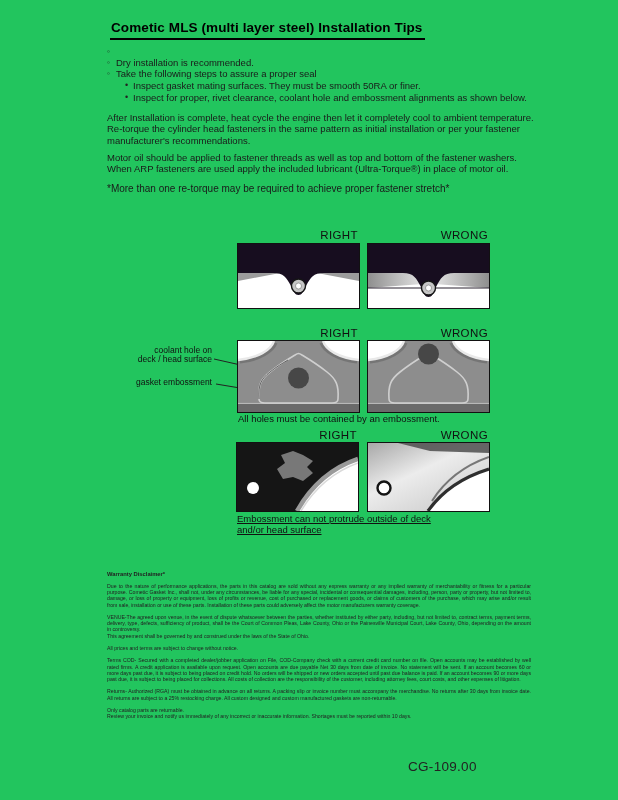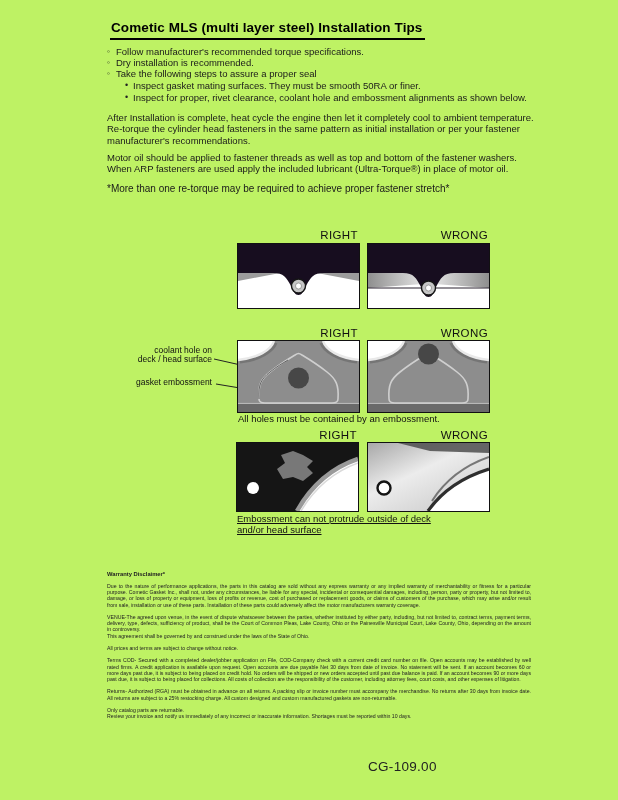--- a/index.html
+++ b/index.html
@@ -1,17 +1,17 @@
 <!DOCTYPE html>
 <html><head>
 <meta charset="utf-8">
 <style>
   html,body { margin:0; padding:0; background:#ffffff; }
   .page {
-    position:relative; width:618px; height:800px; background:#bef264;
+    position:relative; width:618px; height:800px; background:#22c55e;
     font-family:"Liberation Sans", sans-serif; color:#1a1a1a; overflow:hidden;
   }
   .content { position:absolute; left:107px; top:18px; width:428px; }
   .doc-title {
     display:inline-block; font-size:13.5px; font-weight:bold; color:#000;
     border-bottom:2px solid #000; padding:0 3px 2px 1px; margin-left:3px;
     letter-spacing:0.1px; line-height:16px;
   }
   .bullets { margin-top:6px; font-size:9.5px; line-height:11px; }
   .bullet-row { display:flex; }
@@ -26,34 +26,33 @@
   .panel-label { position:absolute; width:121px; text-align:right; font-size:11.5px; letter-spacing:0.4px; color:#111; }
   .panel { position:absolute; border:1.5px solid #111; background:#fff; line-height:0; }
   .panel svg { display:block; }
   .caption { position:absolute; font-size:9.5px; line-height:10.5px; color:#111; white-space:pre-line; }
   .ann { position:absolute; width:96px; text-align:right; font-size:8.5px; line-height:9.3px; color:#111; white-space:pre-line; }
   .leader { position:absolute; pointer-events:none; }
 
   .legal { position:absolute; left:107px; top:571px; width:424px; color:#222; }
   .legal h4 { margin:0 0 6px 0; font-size:5.8px; font-weight:bold; }
   .legal p { margin:0 0 6.2px 0; font-size:5.2px; line-height:6.2px; text-align:justify; white-space:pre-line; }
-  .doc-number { position:absolute; left:368px; top:759px; font-size:13.5px; color:#222; letter-spacing:0.3px; }
+  .doc-number { position:absolute; left:408px; top:759px; font-size:13.5px; color:#222; letter-spacing:0.3px; }
 </style>
 </head>
 <body>
 
 <div class="page">
 
   <div class="content">
     <span class="doc-title">Cometic MLS (multi layer steel) Installation Tips</span>
 
     <div class="bullets">
       <div class="bullet-row">
         <span class="marker">◦</span>
-        <span>Follow manufacturer's recommended torque specifications.</span>
       </div>
       <div class="bullet-row">
         <span class="marker">◦</span>
         <span>Dry installation is recommended.</span>
       </div>
       <div class="bullet-row">
         <span class="marker">◦</span>
         <span>Take the following steps to assure a proper seal</span>
       </div>
       <div class="sub-bullets">

